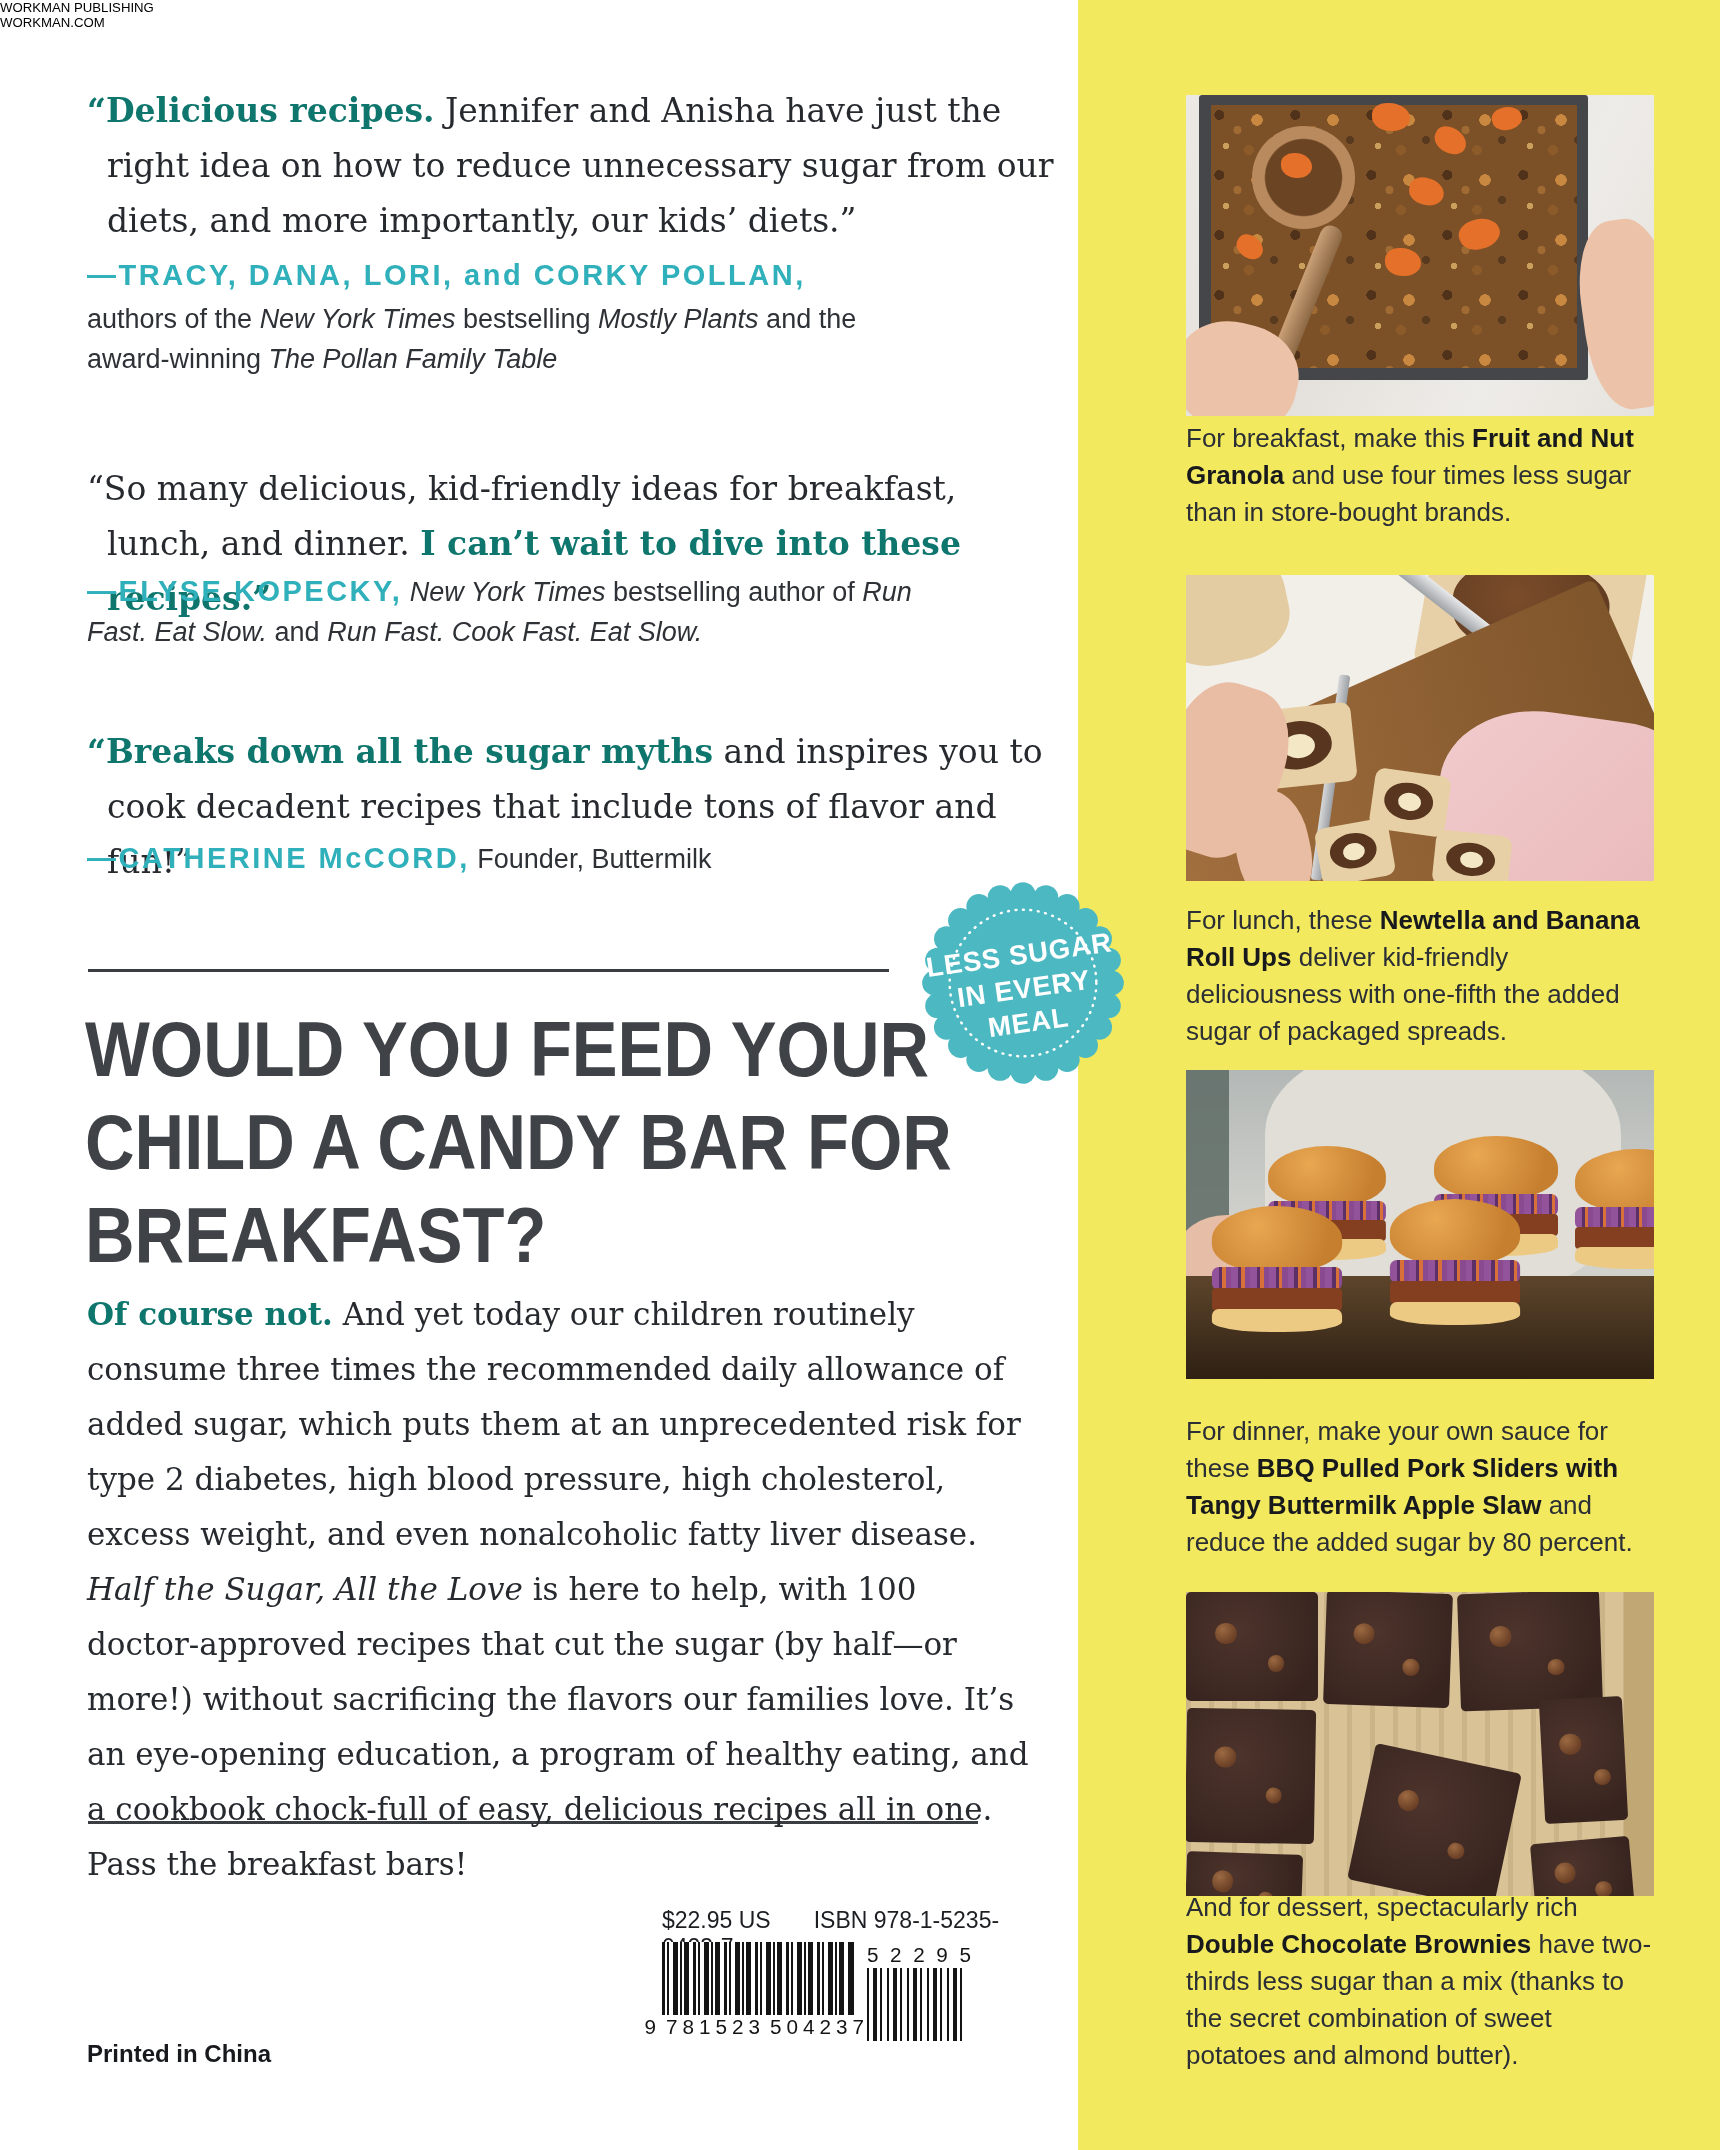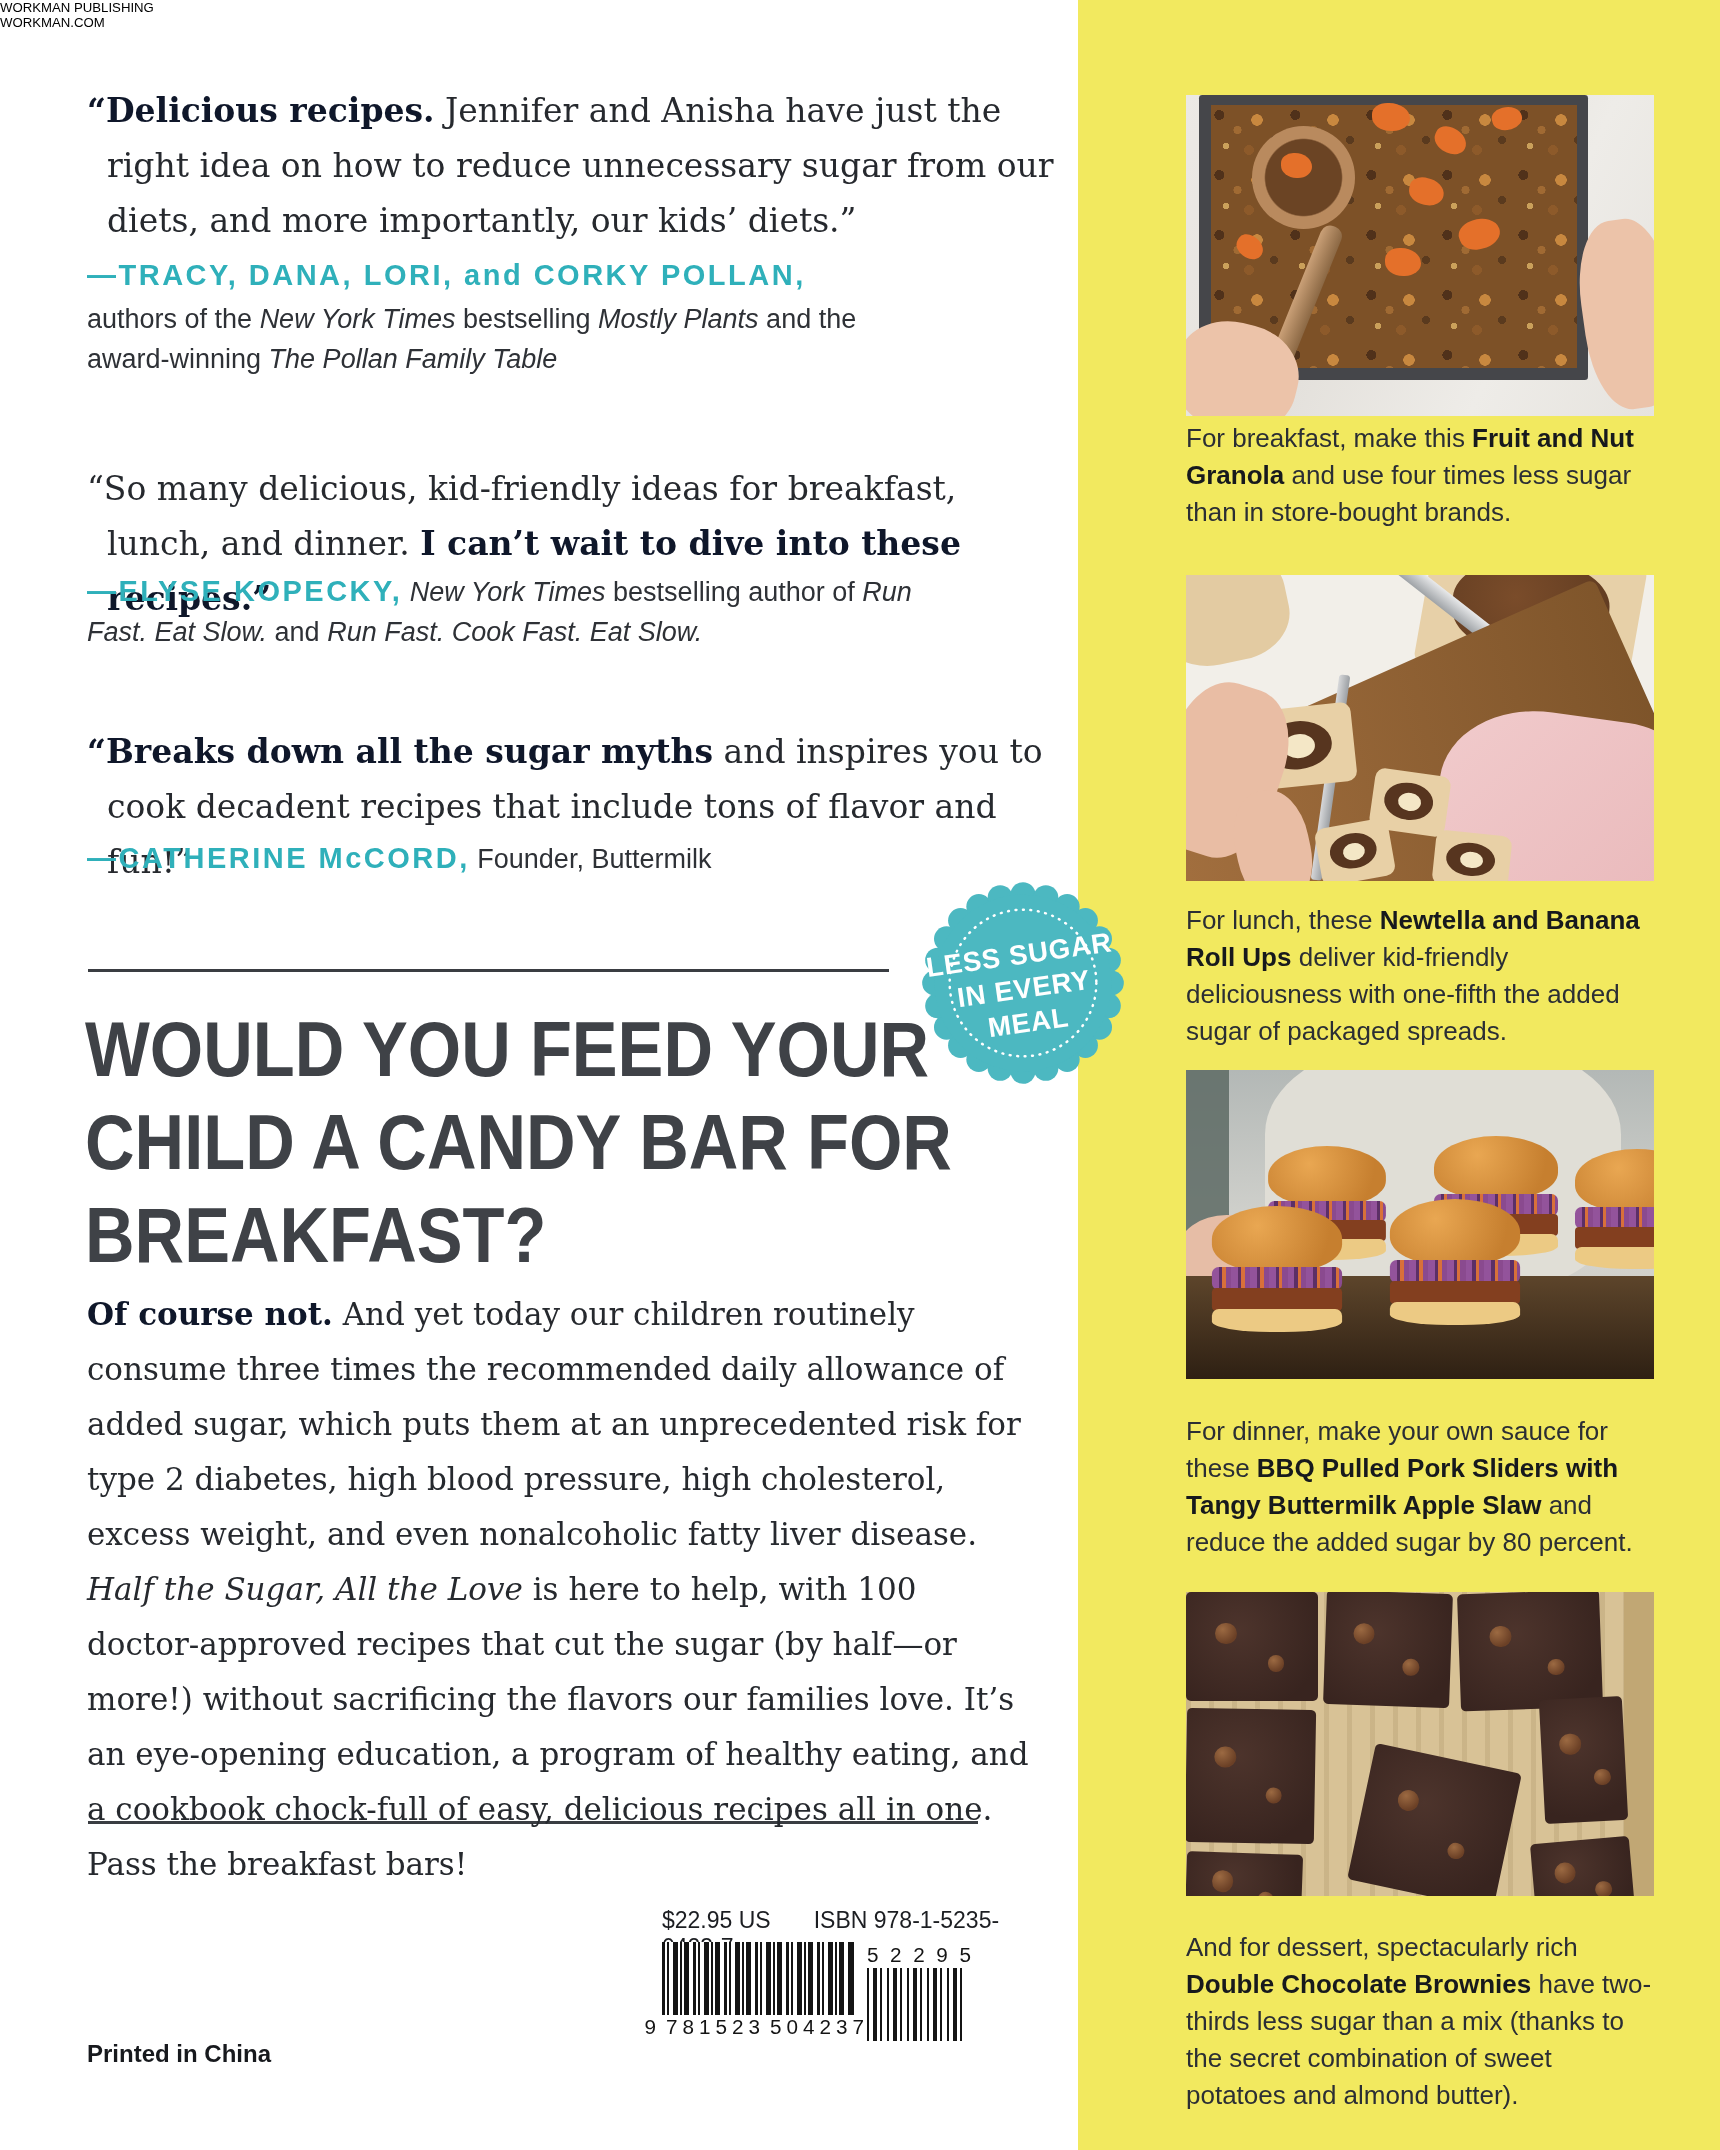--- a/index.html
+++ b/index.html
@@ -4,21 +4,21 @@
 <style>
   html,body{margin:0;padding:0;background:#ffffff;font-family:"Liberation Sans",sans-serif;}
   .page{position:relative;width:1721px;height:2151px;background:#ffffff;overflow:hidden;}
 
   
   .yellow-panel{position:absolute;left:1078px;top:0;width:643px;height:2151px;background:#F2E95F;}
 
   
   .quote{position:absolute;left:87px;width:964px;font-family:"DejaVu Serif",serif;
          font-size:33px;line-height:55px;color:#26292e;padding-left:20px;text-indent:-20px;margin:0;}
-  .hl-red{color:#0f172a;font-weight:bold;}
+  .hl-red{color:#0f766e;font-weight:bold;}
   .attr-line{position:absolute;left:87px;width:960px;margin:0;font-size:27px;line-height:40px;color:#2e3136;}
   .attr-name{color:#2FB0BA;font-weight:bold;font-size:29px;letter-spacing:2.5px;}
   .it{font-style:italic;}
 
   .divider{position:absolute;height:3.3px;background:#3a3d42;}
 
   .headline{position:absolute;left:85px;top:1003px;margin:0;color:#3F4247;font-weight:bold;
             font-size:78px;line-height:93px;letter-spacing:0px;transform:scaleX(.88);transform-origin:left top;white-space:nowrap;}
 
   .body-text{position:absolute;left:87px;top:1287px;width:951px;margin:0;
@@ -310,16 +310,16 @@
     <div class="p4-strip"></div>
     <div class="brownie" style="left:0;top:0;width:132px;height:109px;"></div>
     <div class="brownie" style="left:139px;top:0;width:126px;height:114px;transform:rotate(2deg);"></div>
     <div class="brownie" style="left:273px;top:0;width:142px;height:117px;transform:rotate(-2deg);"></div>
     <div class="brownie" style="left:0;top:117px;width:129px;height:134px;transform:rotate(1deg);"></div>
     <div class="brownie" style="left:356px;top:106px;width:83px;height:124px;transform:rotate(-3deg);"></div>
     <div class="brownie" style="left:174px;top:165px;width:149px;height:139px;transform:rotate(12deg);"></div>
     <div class="brownie" style="left:0;top:261px;width:116px;height:66px;transform:rotate(2deg);"></div>
     <div class="brownie" style="left:347px;top:248px;width:99px;height:74px;transform:rotate(-5deg);"></div>
   </div>
-  <p class="caption" style="top:1929px;"><span>And for dessert, spectacularly rich </span><strong>Double Chocolate Brownies</strong><span> have two-thirds less sugar than a mix (thanks to the secret combination of sweet potatoes and almond butter).</span></p>
+  <p class="caption" style="top:1889px;"><span>And for dessert, spectacularly rich </span><strong>Double Chocolate Brownies</strong><span> have two-thirds less sugar than a mix (thanks to the secret combination of sweet potatoes and almond butter).</span></p>
 
 </div>
 
 
 </body></html>

